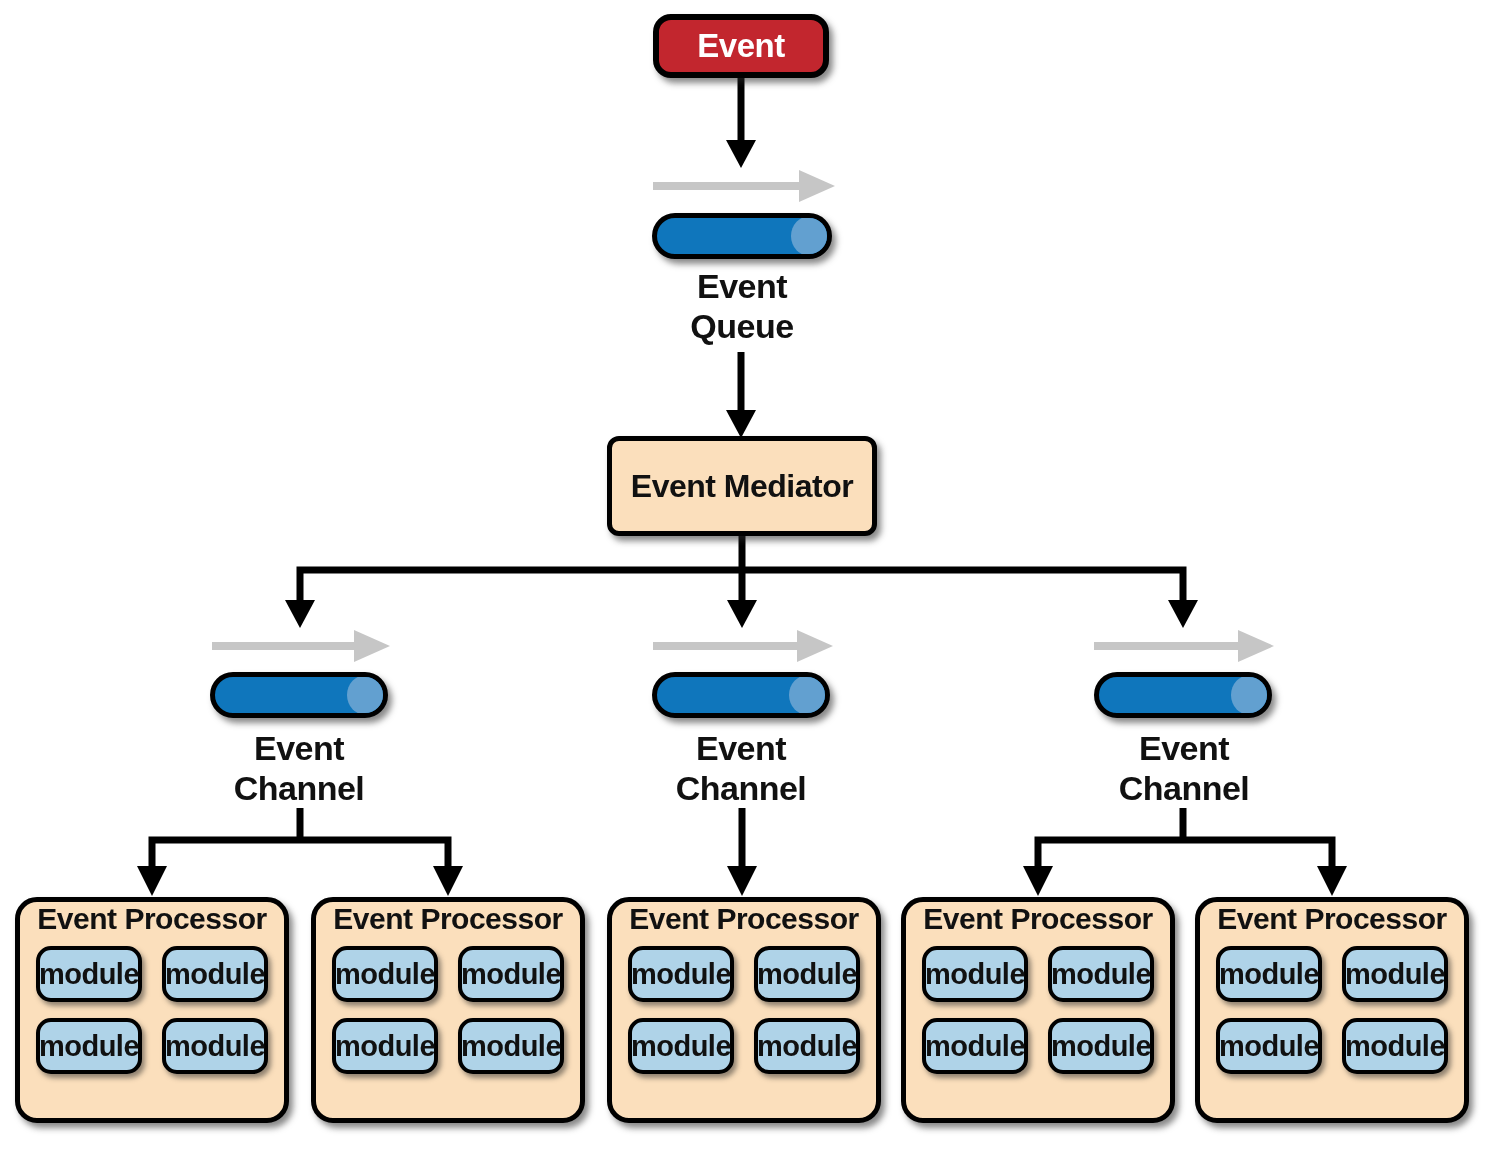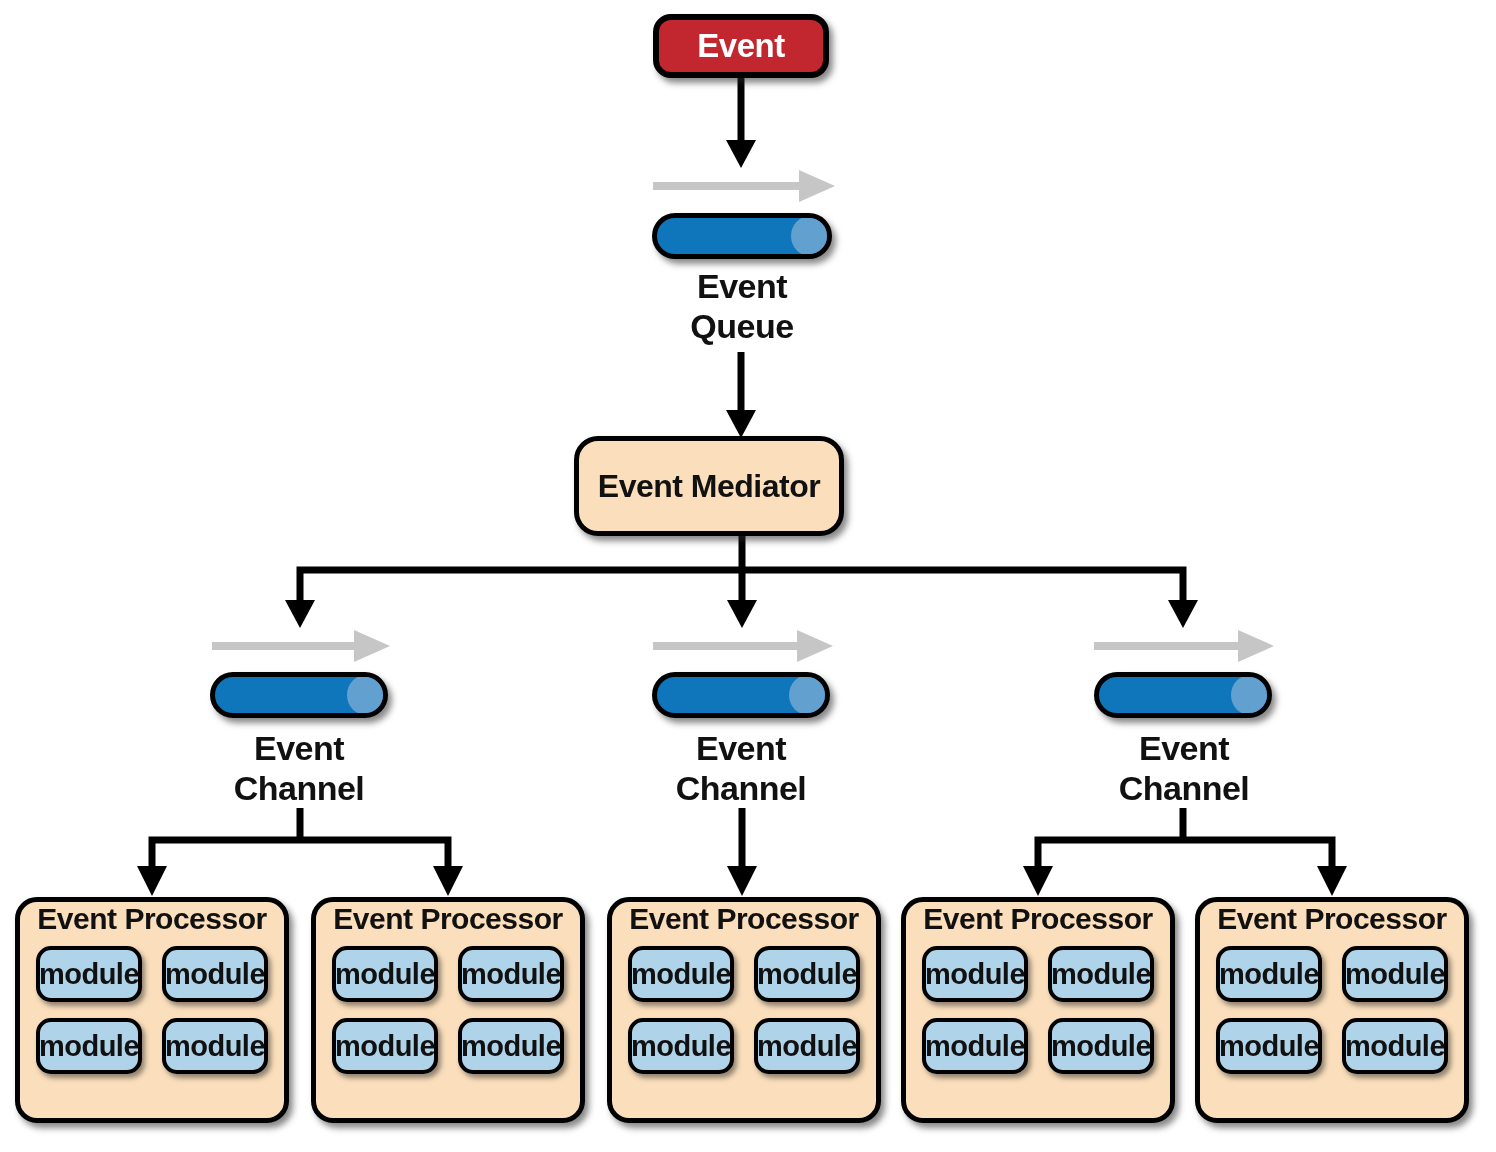--- a/index.html
+++ b/index.html
@@ -53,22 +53,22 @@
     font-size:34px;font-weight:600;letter-spacing:-0.5px;line-height:40px;color:var(--text-black);
     width:220px;
   }
   .lbl-queue{left:632px;top:266px;}
   .lbl-ch1{left:189px;top:728px;}
   .lbl-ch2{left:631px;top:728px;}
   .lbl-ch3{left:1074px;top:728px;}
 
   
   .mediator-node{
-    position:absolute;left:574px;top:436px;width:270px;height:100px;
-    background:var(--processor-peach);border:5px solid #000;border-radius:24px;
+    position:absolute;left:607px;top:436px;width:270px;height:100px;
+    background:var(--processor-peach);border:5px solid #000;border-radius:12px;
     display:flex;align-items:center;justify-content:center;
     font-size:32px;font-weight:600;letter-spacing:-0.5px;color:var(--text-black);
     z-index:2;
   }
 
   
   .processor{
     position:absolute;top:897px;width:274px;height:226px;
     background:var(--processor-peach);border:5px solid #000;border-radius:22px;
     display:flex;flex-direction:column;align-items:center;

